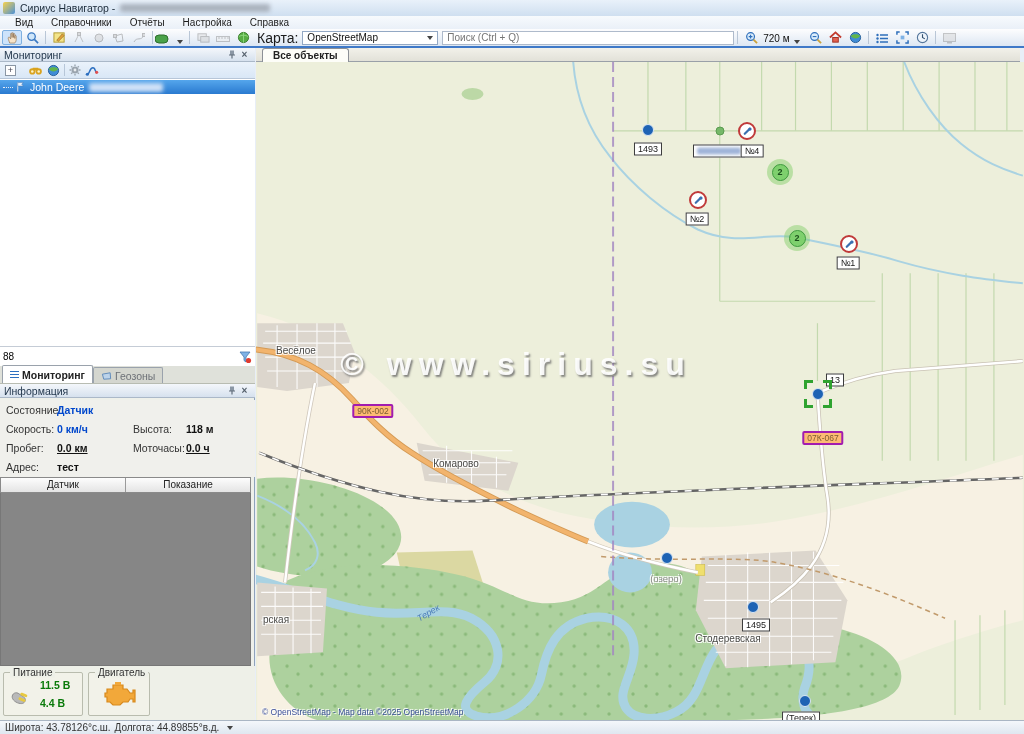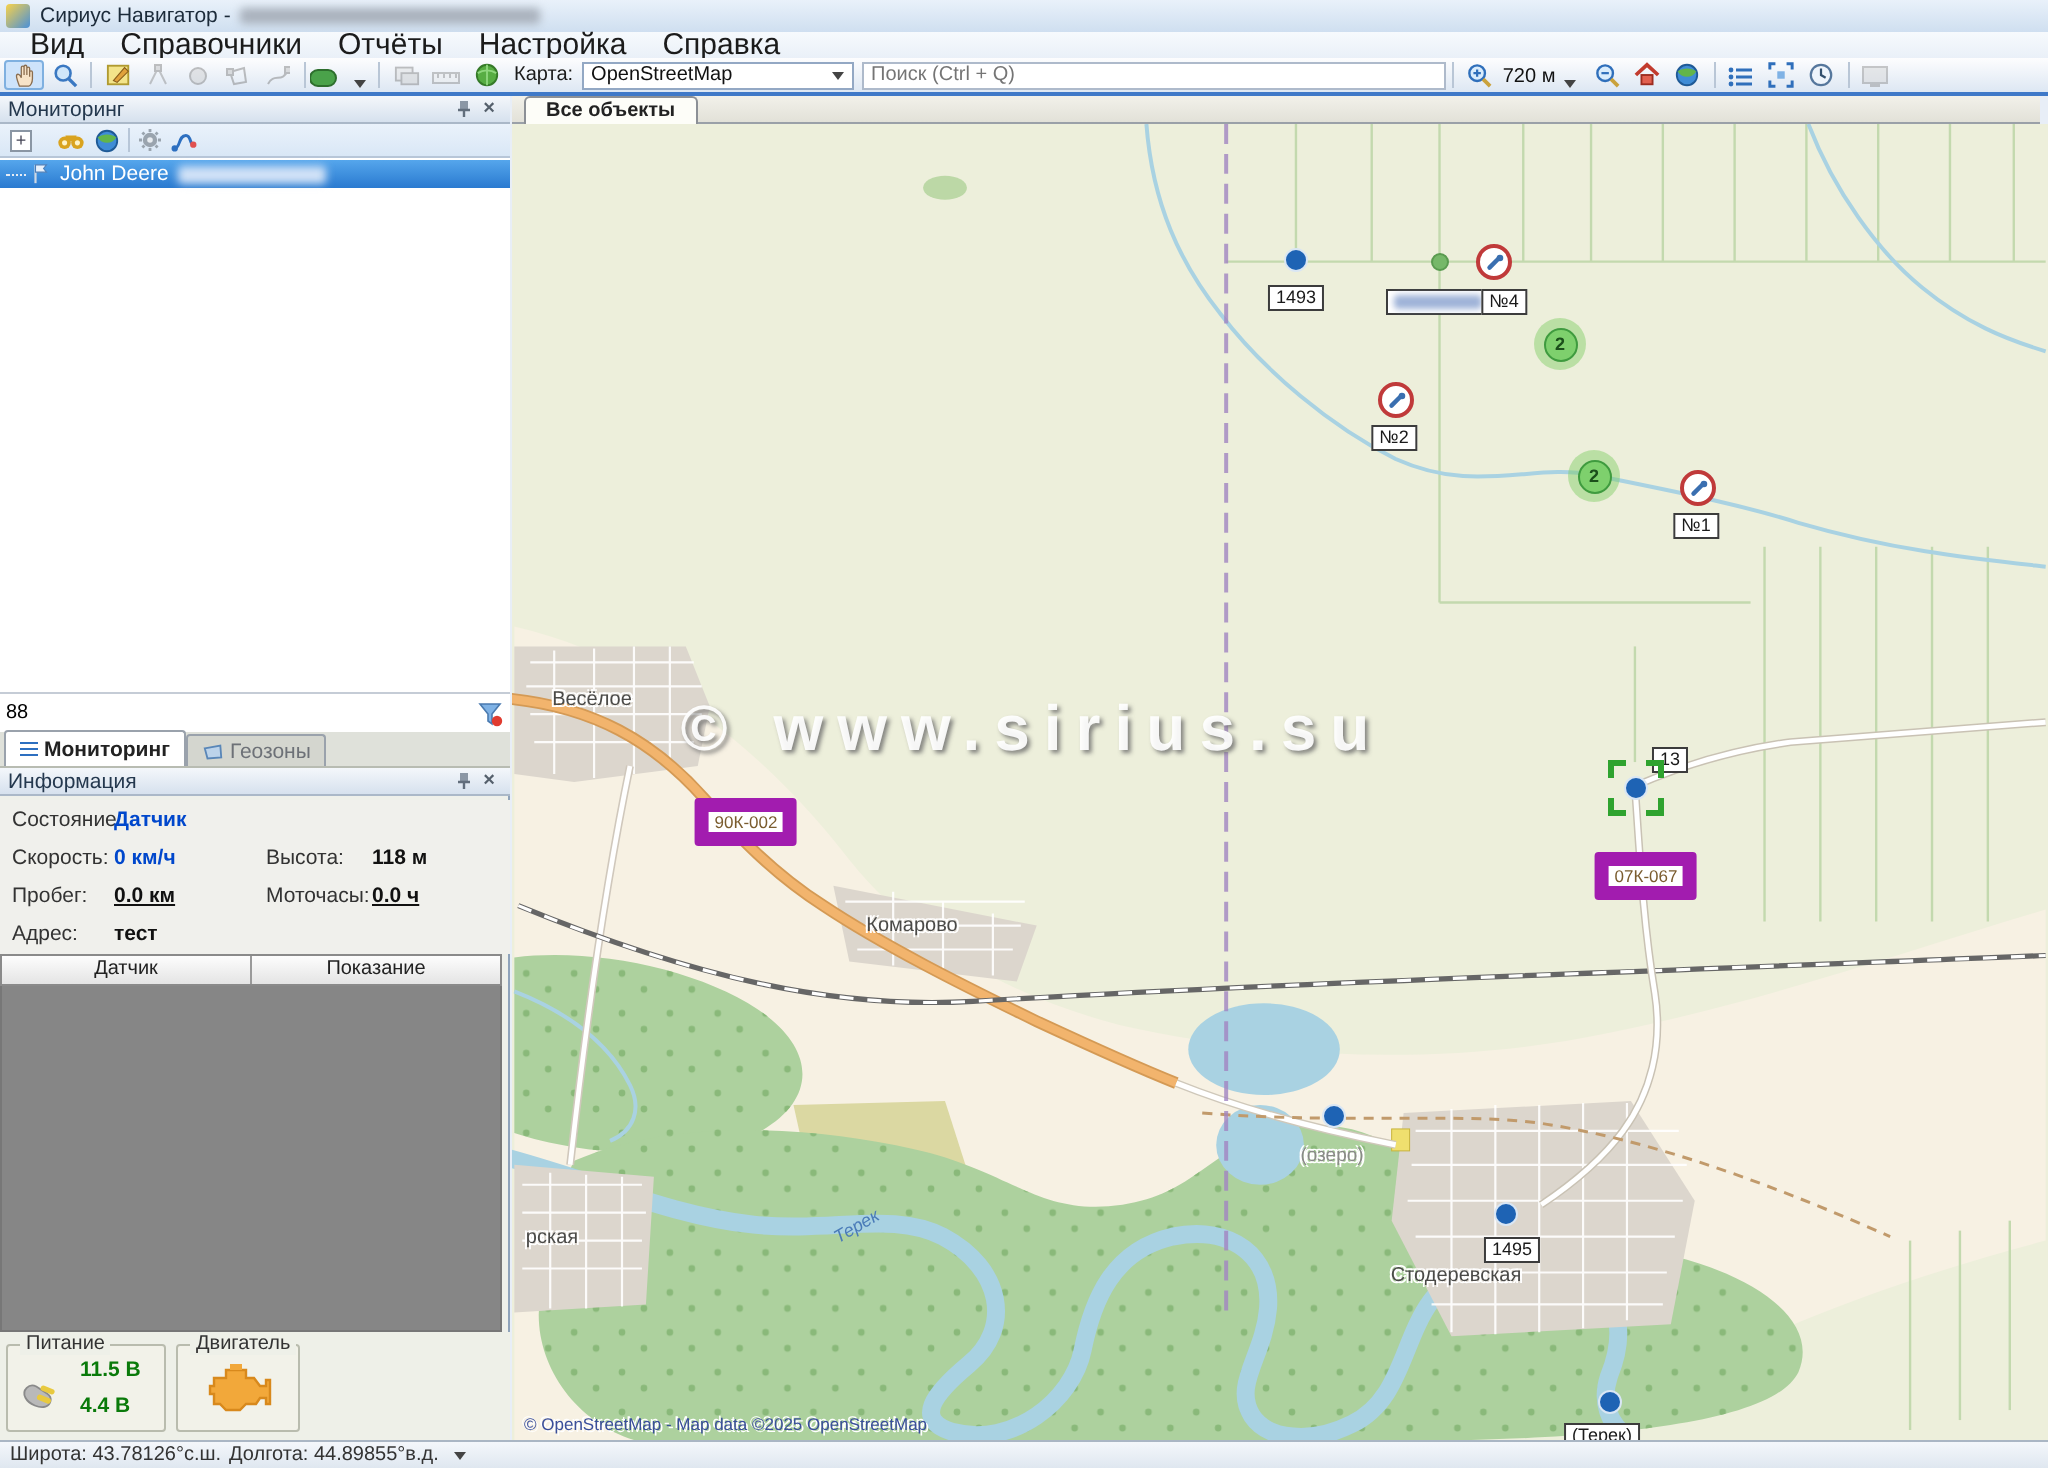--- a/index.html
+++ b/index.html
@@ -6,27 +6,27 @@
   html,body{width:1024px;height:734px;overflow:hidden}
   body{font-family:"Liberation Sans",sans-serif;font-size:11px;color:#222;background:#e8eef7}
   #app{position:relative;width:1024px;height:734px;overflow:hidden}
   .abs{position:absolute}
 
   
   #titlebar{left:0;top:0;width:1024px;height:16px;background:linear-gradient(#e9f1fa,#cfdff0);display:flex;align-items:center;padding-left:3px;gap:5px}
   #titlebar .t{font-size:10.5px;color:#1c2b3a}
   .blurblob{display:inline-block;border-radius:2px;filter:blur(2px)}
   #menubar{left:0;top:16px;width:1024px;height:13px;background:linear-gradient(#f7fafd,#eaf0f8);display:flex;align-items:center;gap:0;padding-left:6px}
-  .menu-item{padding:0 9px;font-size:15px;color:#1b1b1b;cursor:default}
+  .menu-item{padding:0 9px;font-size:10px;color:#1b1b1b;cursor:default}
   #toolbar{left:0;top:29px;width:1024px;height:17px;background:linear-gradient(#fdfdfe,#dde7f3);display:flex;align-items:center;padding-left:2px}
   #accentline{left:0;top:46px;width:1024px;height:2px;background:#3f79c8}
   .tbtn{width:20px;height:15px;display:flex;align-items:flex-end;justify-content:center;border:1px solid transparent;border-radius:2px}
   .tbtn.active{background:#cde3fb;border-color:#7fb0e0}
   .tsep{width:1px;height:13px;background:#b9c6d6;margin:0 3px}
-  .tlabel{font-size:10px;margin:0 4px;color:#1b1b1b}
+  .tlabel{font-size:14px;margin:0 4px;color:#1b1b1b}
   .combo{height:14px;background:#fff;border:1px solid #93a8c4;display:flex;align-items:center;justify-content:space-between;padding-left:4px;font-size:10px}
   .arrow-d{width:0;height:0;border-left:3px solid transparent;border-right:3px solid transparent;border-top:4px solid #444;margin:0 4px}
   .searchbox{height:14px;background:#fff;border:1px solid #aebacb;font-size:10px;color:#999;padding:0 4px;font-family:"Liberation Sans",sans-serif}
   .dim{opacity:.45;filter:grayscale(1)}
 
   
   #leftdock{left:0;top:48px;width:255px;height:672px;background:#eef0ea;border-right:1px solid #8fa3ba}
   .phead{position:absolute;left:0;width:255px;height:14px;background:linear-gradient(#f4f7fb,#d6e1ee);border-bottom:1px solid #aab8c8;display:flex;align-items:center;padding:0 4px;font-size:10.5px;color:#24384e}
   .phead .sp{flex:1}
   .hbtn{width:13px;height:12px;display:flex;align-items:center;justify-content:center;color:#55606c;font-size:10px;font-weight:bold}
@@ -55,21 +55,21 @@
 
   
   #mapdock{left:256px;top:48px;width:768px;height:672px}
   #maptabs{position:absolute;left:0;top:0;width:764px;height:14px;background:linear-gradient(#f2f1ea,#e2e1d8);border-bottom:1px solid #9aa0a8}
   #maptab{position:absolute;left:6px;top:0;height:14px;padding:0 10px;background:#fdfdf8;border:1px solid #8c9096;border-bottom:none;border-radius:3px 3px 0 0;font-size:10px;font-weight:bold;line-height:13px;color:#222}
   #mapcanvas{position:absolute;left:0;top:14px;width:768px;height:658px;background:#edefdb;overflow:hidden}
   #mapsvg{position:absolute;left:0;top:0}
 
   .mlabel{position:absolute;background:#fff;border:1px solid #3c3c3c;padding:0 3px;font-size:9px;line-height:11px;color:#1a1a1a;white-space:nowrap;transform:translate(-50%,-50%)}
   .mplace{position:absolute;font-size:10px;color:#4a4a48;transform:translate(-50%,-50%);text-shadow:1px 1px 0 #fff,-1px 1px 0 #fff,1px -1px 0 #fff,-1px -1px 0 #fff;white-space:nowrap}
-  .mroad{position:absolute;background:#ffffff;border:7px solid #a21caf;border-radius:2px;font-size:8.5px;color:#7a5c2e;padding:0 3px;line-height:10px;transform:translate(-50%,-50%);white-space:nowrap}
+  .mroad{position:absolute;background:#fdba74;border:2px solid #a21caf;border-radius:2px;font-size:8.5px;color:#7a5c2e;padding:0 3px;line-height:10px;transform:translate(-50%,-50%);white-space:nowrap}
   .bdot{position:absolute;width:12px;height:12px;border-radius:50%;background:#1e63b4;border:1px solid #d9e6f4;transform:translate(-50%,-50%)}
   .gdot{position:absolute;width:9px;height:9px;border-radius:50%;background:#76b869;border:1px solid #5a9b50;transform:translate(-50%,-50%)}
   .pump{position:absolute;width:18px;height:18px;border-radius:50%;background:#fff;border:2px solid #c03a3a;transform:translate(-50%,-50%);display:flex;align-items:center;justify-content:center}
   .cluster{position:absolute;width:26px;height:26px;border-radius:50%;background:rgba(124,205,98,.45);transform:translate(-50%,-50%);display:flex;align-items:center;justify-content:center}
   .cluster .in{width:17px;height:17px;border-radius:50%;background:#7ed06d;border:1px solid #3f9b3f;display:flex;align-items:center;justify-content:center;font-size:9px;font-weight:bold;color:#1b4f1b}
   .bracket{position:absolute;width:28px;height:28px;transform:translate(-50%,-50%)}
   .bracket span{position:absolute;width:9px;height:9px;border:3px solid #2fa32f}
   .bracket .tl{left:0;top:0;border-right:none;border-bottom:none}
   .bracket .tr{right:0;top:0;border-left:none;border-bottom:none}
   .bracket .bl{left:0;bottom:0;border-right:none;border-top:none}

